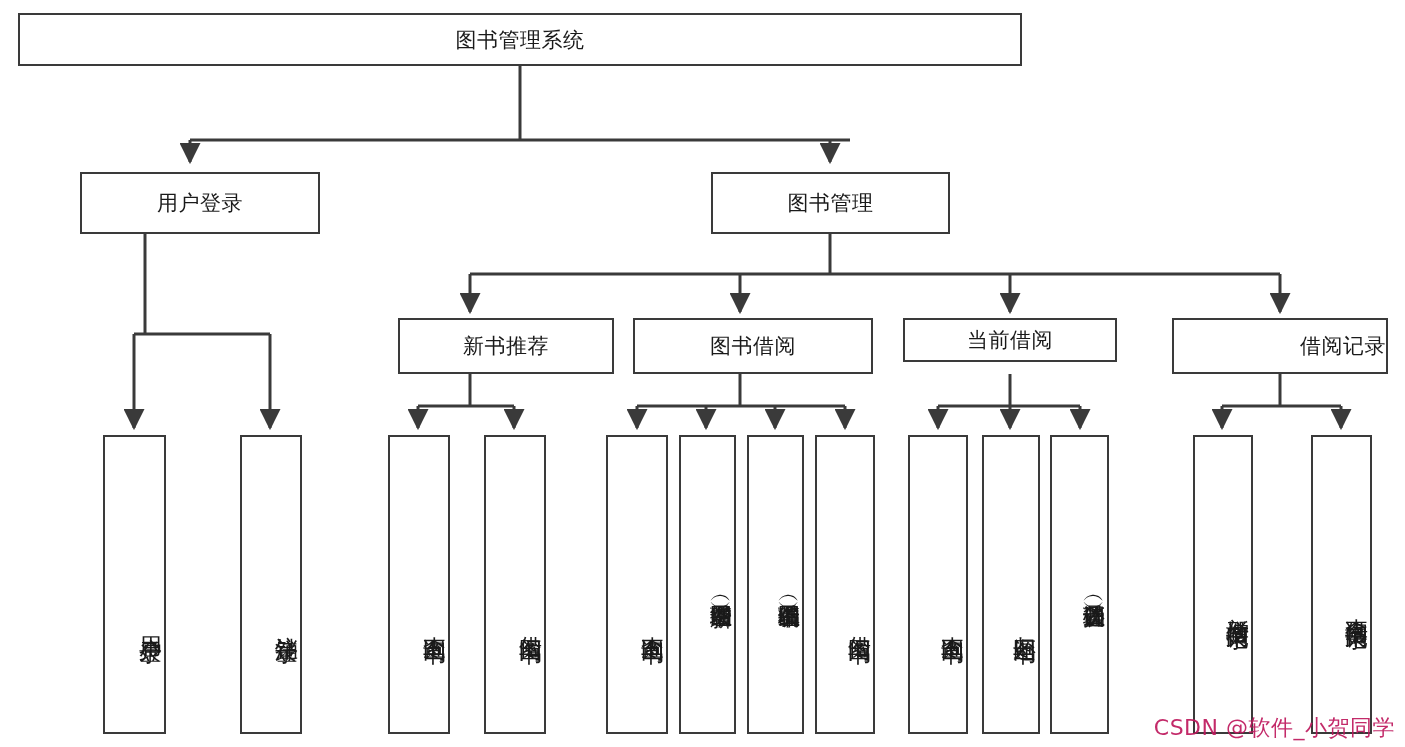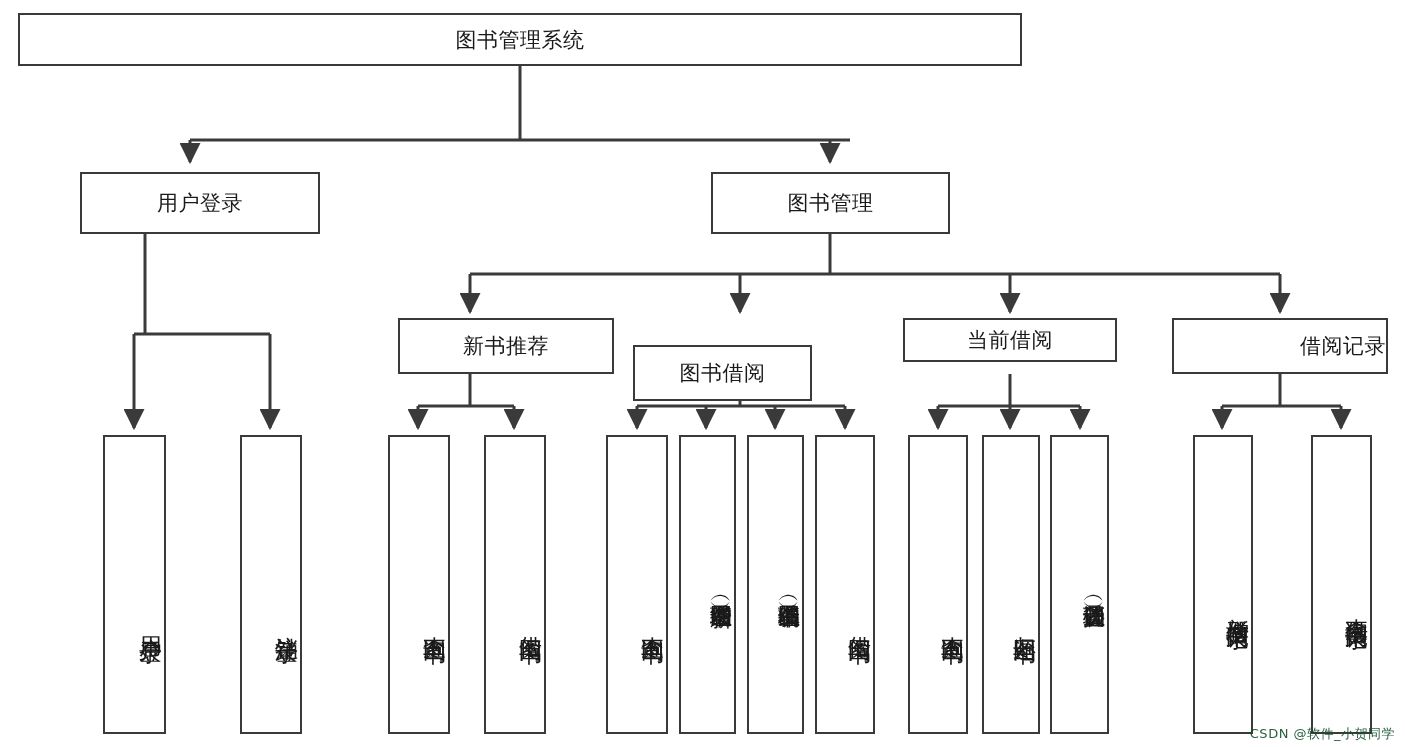--- a/index.html
+++ b/index.html
@@ -56,22 +56,22 @@
     font-size: 22px;
   }
   .node-label {
     display: block;
     white-space: nowrap;
   }
   #watermark {
     position: absolute;
     right: 10px;
     bottom: 4px;
-    font-size: 13px;
-    color: #14532d;
+    font-size: 22px;
+    color: #be185d;
     opacity: 0.92;
     white-space: nowrap;
     letter-spacing: 0.5px;
   }
 </style>
 </head>
 <body>
 
 <div id="canvas">
 
@@ -132,21 +132,21 @@
   <div class="node horiz" style="left:80px; top:172px; width:240px; height:62px;">
     <span class="node-label">用户登录</span>
   </div>
   <div class="node horiz" style="left:711px; top:172px; width:239px; height:62px;">
     <span class="node-label">图书管理</span>
   </div>
 
   <div class="node horiz" style="left:362px; top:318px; width:216px; height:56px;margin-left:36px;">
     <span class="node-label">新书推荐</span>
   </div>
-  <div class="node horiz" style="left:633px; top:318px; width:179px; height:56px;margin-top:27px;">
+  <div class="node horiz" style="left:633px; top:318px; width:240px; height:56px;">
     <span class="node-label">图书借阅</span>
   </div>
   <div class="node horiz" style="left:903px; top:318px; width:214px; height:44px;">
     <span class="node-label">当前借阅</span>
   </div>
   <div class="node horiz" style="left:1172px; top:318px; width:216px; height:56px;justify-content:flex-end;">
     <span class="node-label">借阅记录</span>
   </div>
 
   <div class="node vert" style="left:103px; top:435px; width:63px; height:299px; padding-top:75px;">

